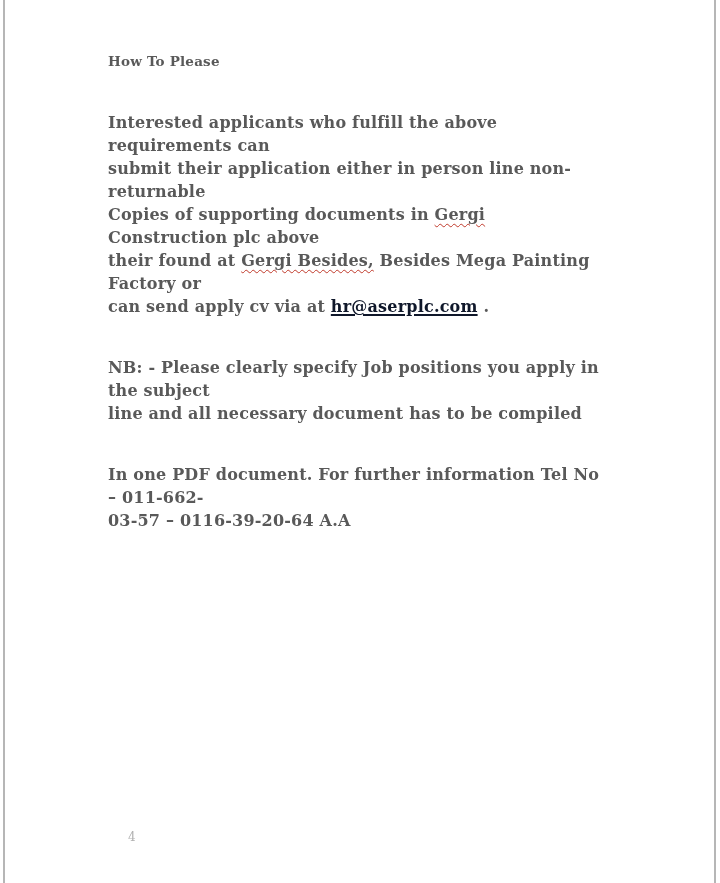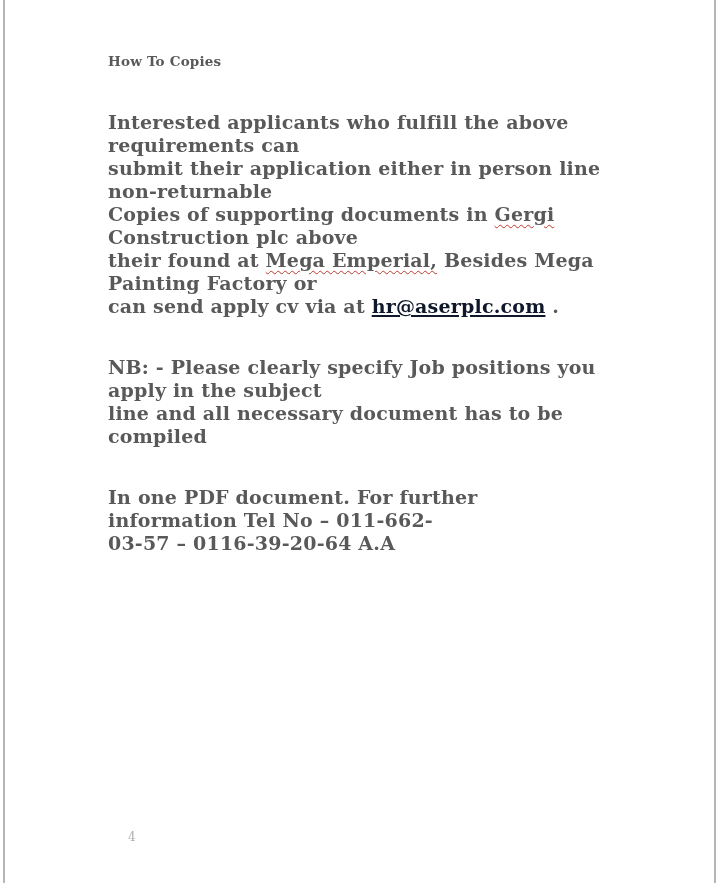--- a/index.html
+++ b/index.html
@@ -29,21 +29,21 @@
   .heading {
     margin: 0;
     font-size: 13.5px;
     font-weight: bold;
     color: #595959;
     line-height: 23px;
     letter-spacing: 0.2px;
   }
   .para {
     margin: 38px 0 0 0;
-    font-size: 19px;
+    font-size: 16px;
     font-weight: bold;
     color: #595959;
     line-height: 23px;
     letter-spacing: 0.2px;
     max-width: 500px;
   }
   .misspelled {
     text-decoration-line: underline;
     text-decoration-style: wavy;
     text-decoration-color: #c03a2b;
@@ -66,26 +66,26 @@
     line-height: 15px;
     color: #b0b0b0;
   }
 </style>
 </head>
 <body>
 
 <div class="page">
   <div class="content">
 
-    <h2 class="heading">How To Copies</h2>
+    <h2 class="heading">How To Please</h2>
 
     <p class="para"><span>Interested applicants who fulfill the above requirements can</span><br>
       <span>submit their application either in person line non-returnable</span><br>
       <span>Copies of supporting documents in </span><span class="misspelled">Gergi</span><span> Construction plc above</span><br>
-      <span>their found at </span><span class="misspelled">Mega Emperial,</span><span> Besides Mega Painting Factory or</span><br>
+      <span>their found at </span><span class="misspelled">Gergi Besides,</span><span> Besides Mega Painting Factory or</span><br>
       <span>can send apply cv via at </span><a href="#" class="email-link">hr@aserplc.com</a><span> .</span></p>
 
     <p class="para"><span>NB: - Please clearly specify Job positions you apply in the subject</span><br>
       <span>line and all necessary document has to be compiled</span></p>
 
     <p class="para"><span>In one PDF document. For further information Tel No – 011-662-</span><br>
       <span>03-57 – 0116-39-20-64 A.A</span></p>
 
   </div>
 

